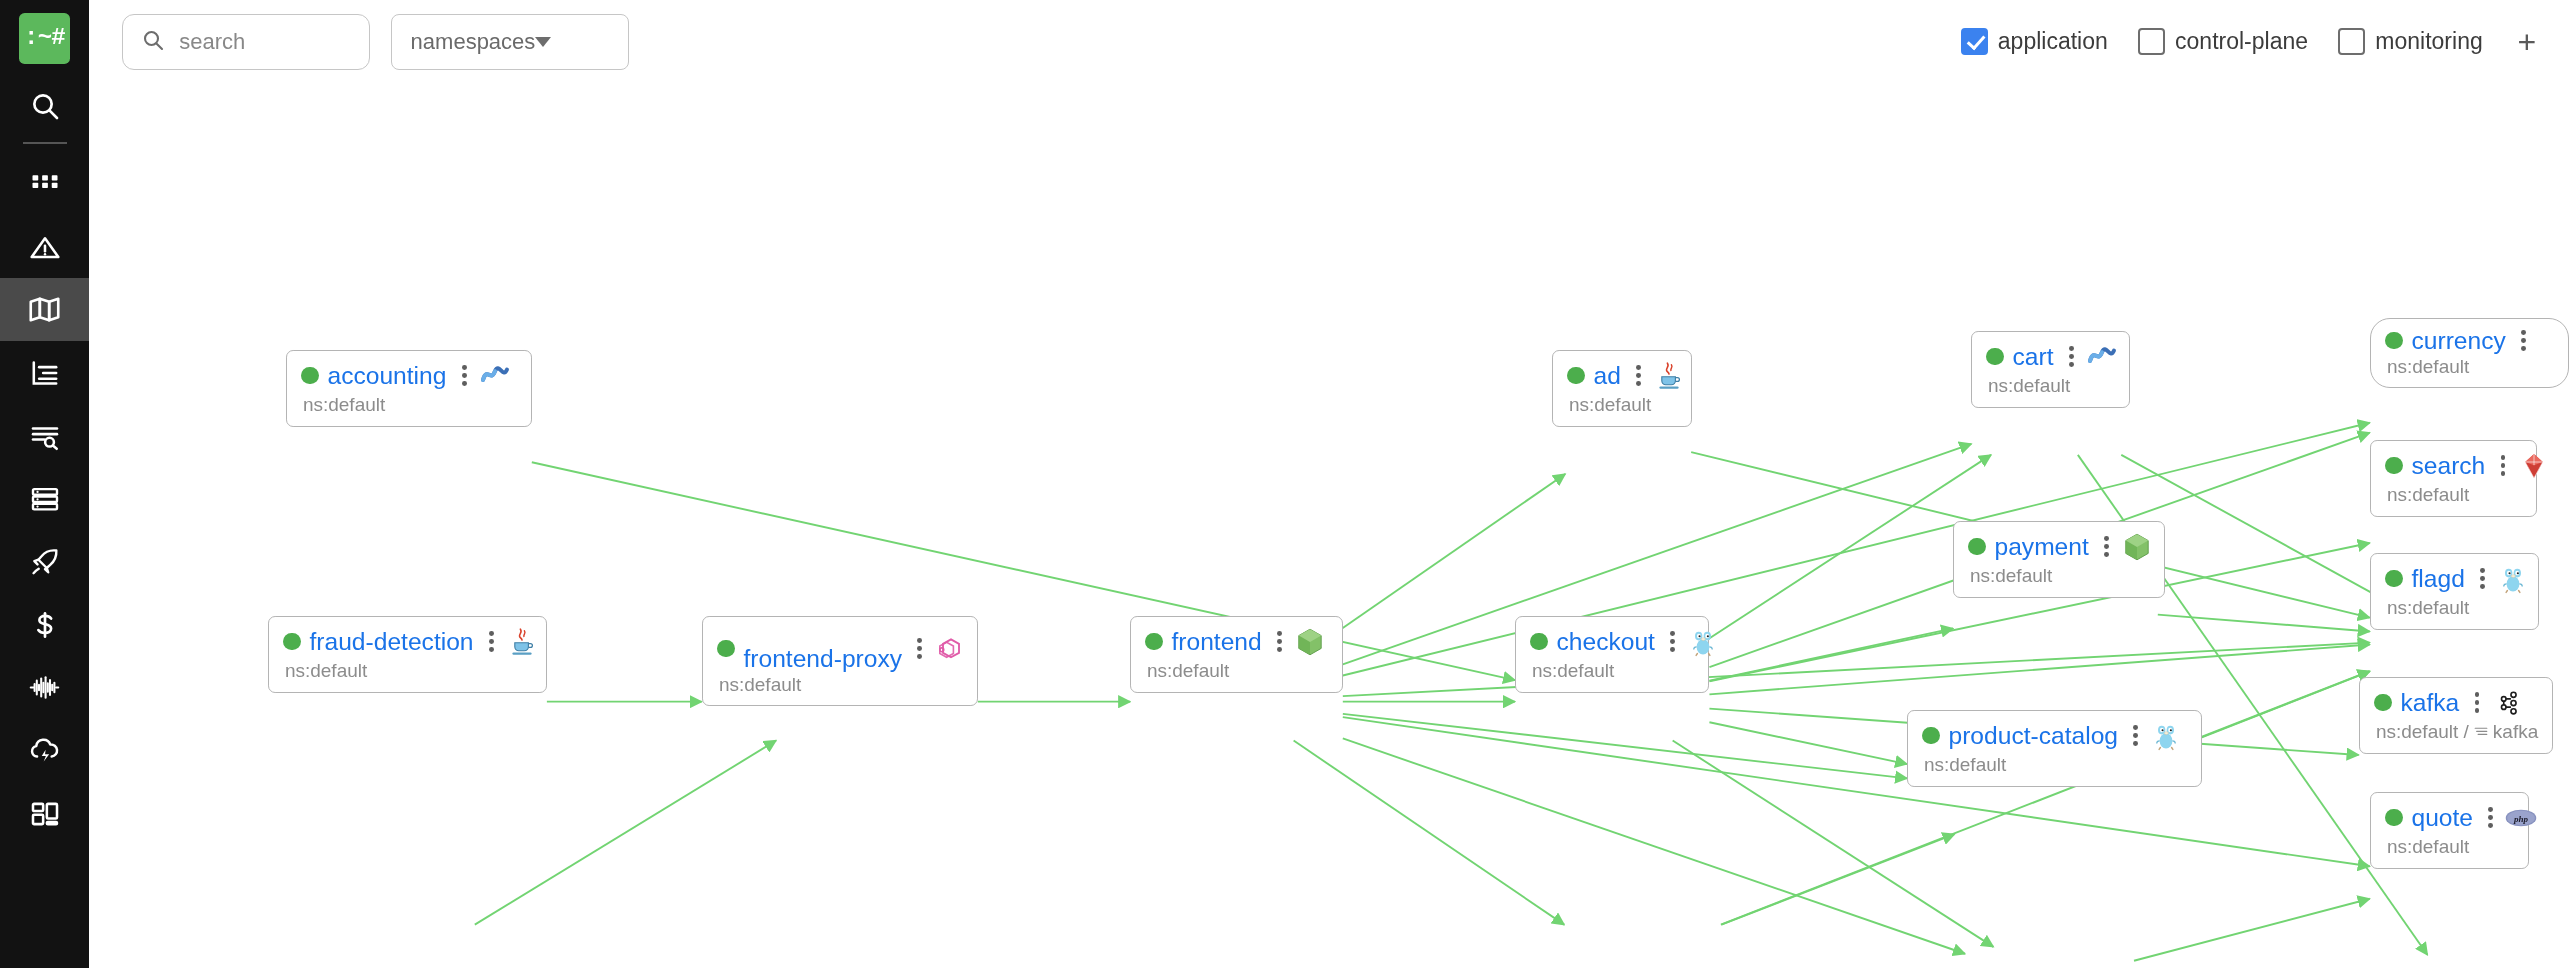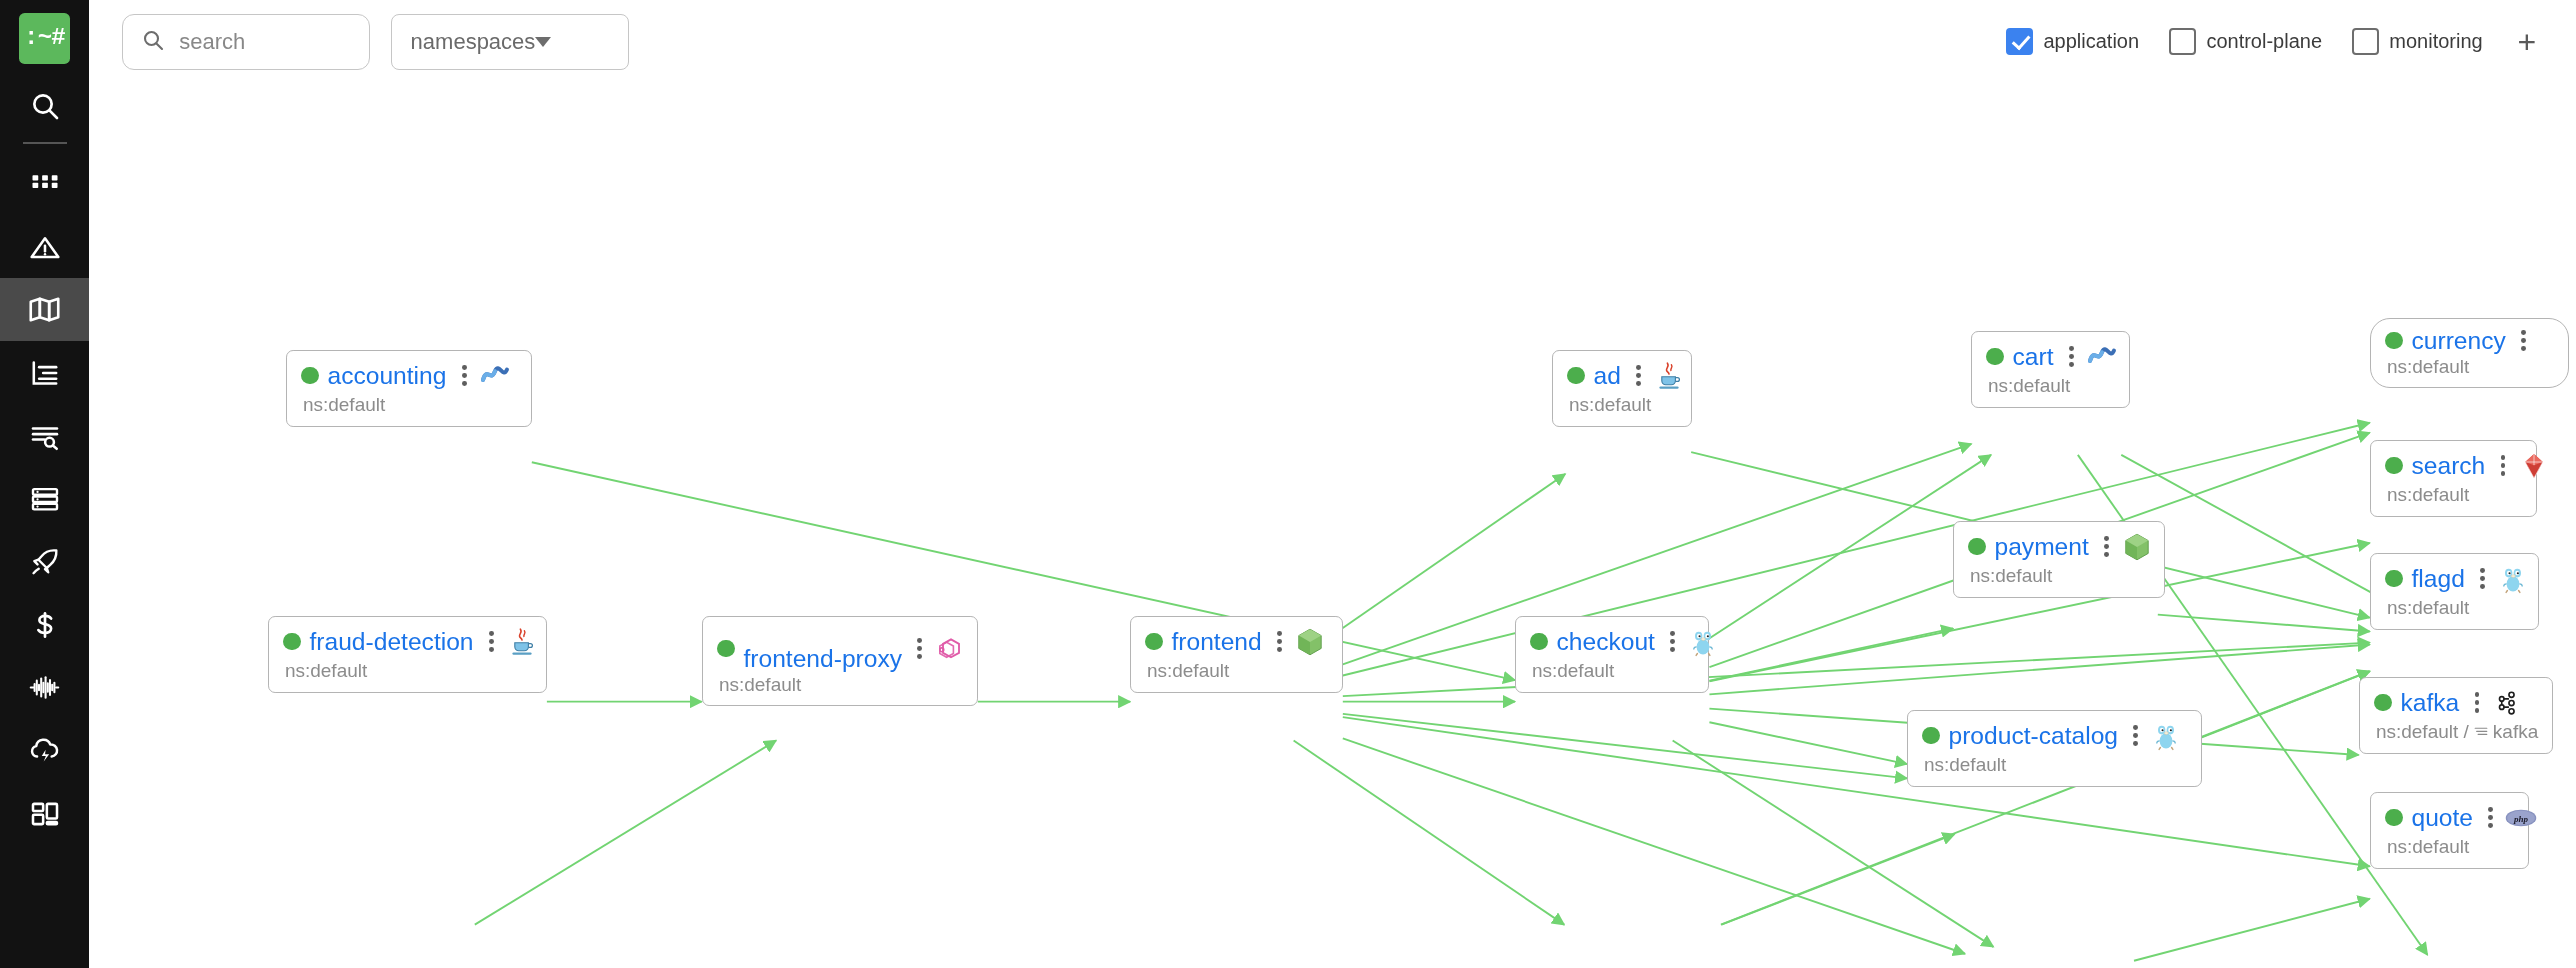--- a/index.html
+++ b/index.html
@@ -77,21 +77,21 @@
   .cb-group{display:flex;align-items:center;gap:10.3px;cursor:pointer;}
   .cb{
     width:27px;height:27px;border:2.4px solid #6d6d6d;border-radius:4px;box-sizing:border-box;background:#fff;
     position:relative;flex:none;
   }
   .cb.checked{background:#3b82ef;border-color:#3b82ef;}
   .cb.checked:after{
     content:"";position:absolute;left:8px;top:2.4px;width:7.1px;height:14.3px;
     border:solid #fff;border-width:0 3.2px 3.2px 0;transform:rotate(42deg);
   }
-  .cb-label{font-size:20px;color:#3c3c3c;}
+  .cb-label{font-size:23px;color:#3c3c3c;}
   .plus-btn{font-size:32px;color:#5a5a5a;line-height:1;padding:0 4.8px;cursor:pointer;}
 
   
   .canvas{position:relative;flex:1;background:#ffffff;overflow:hidden;}
   .edges{position:absolute;left:0;top:0;width:100%;height:100%;}
 
   .node{
     position:absolute;
     background:#ffffff;border:1.6px solid #b4b4b4;border-radius:7.1px;
     padding:8.7px 16px 9.5px 14.3px;box-sizing:border-box;
@@ -99,21 +99,21 @@
     cursor:pointer;
   }
   .node-row{display:flex;align-items:center;gap:8.7px;white-space:nowrap;}
   .dot{width:17.5px;height:17.5px;border-radius:50%;background:#4cae4c;flex:none;}
   .node-name{font-size:24.6px;color:#1a73e8;line-height:1.05;}
   .kebab{
     width:5.6px;display:flex;flex-direction:column;gap:3.2px;align-items:center;
     margin:0 3.2px 0 6.3px;flex:none;
   }
   .kebab i{width:4.8px;height:4.8px;border-radius:50%;background:#5e5e5e;display:block;}
-  .tech{width:32px;height:32px;flex:none;display:flex;align-items:center;justify-content:flex-start;}
+  .tech{width:32px;height:32px;flex:none;display:flex;align-items:center;justify-content:flex-end;}
   .tech svg{display:block;}
   .node-sub{
     font-size:19px;color:#8c8c8c;margin-top:2.4px;padding-left:1.6px;
     display:flex;align-items:center;gap:4px;white-space:nowrap;
   }
   .mini-icon{display:inline-flex;align-items:center;}
 </style>
 </head>
 <body>
 

